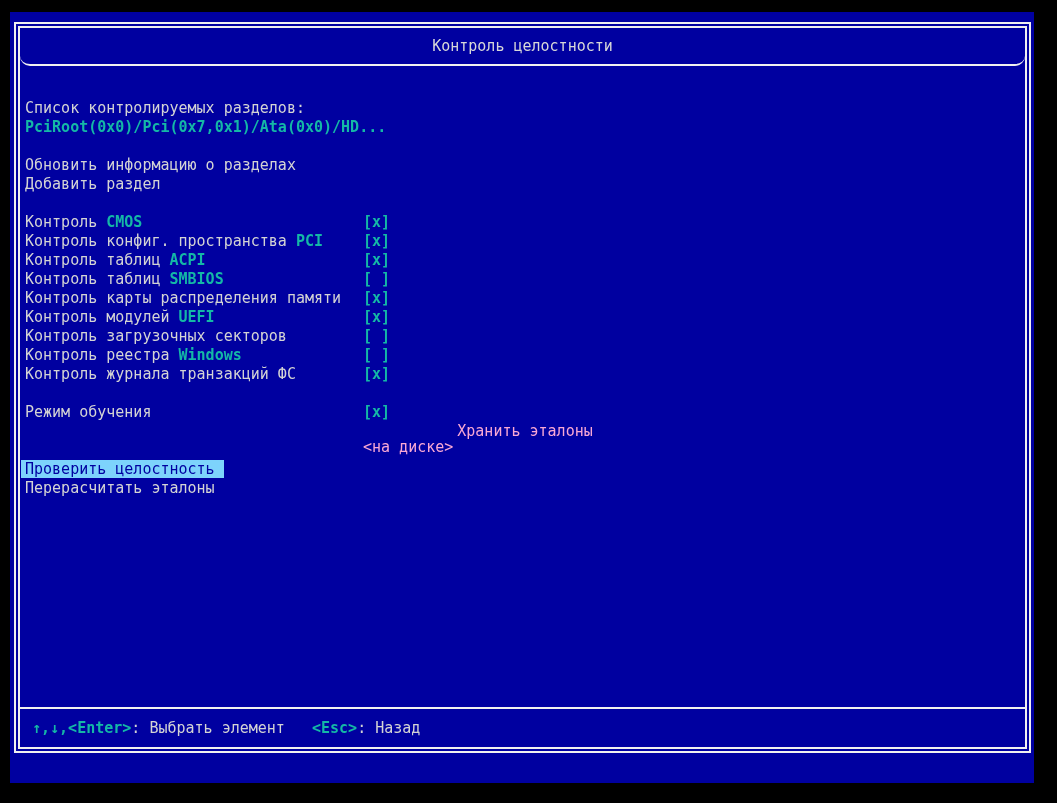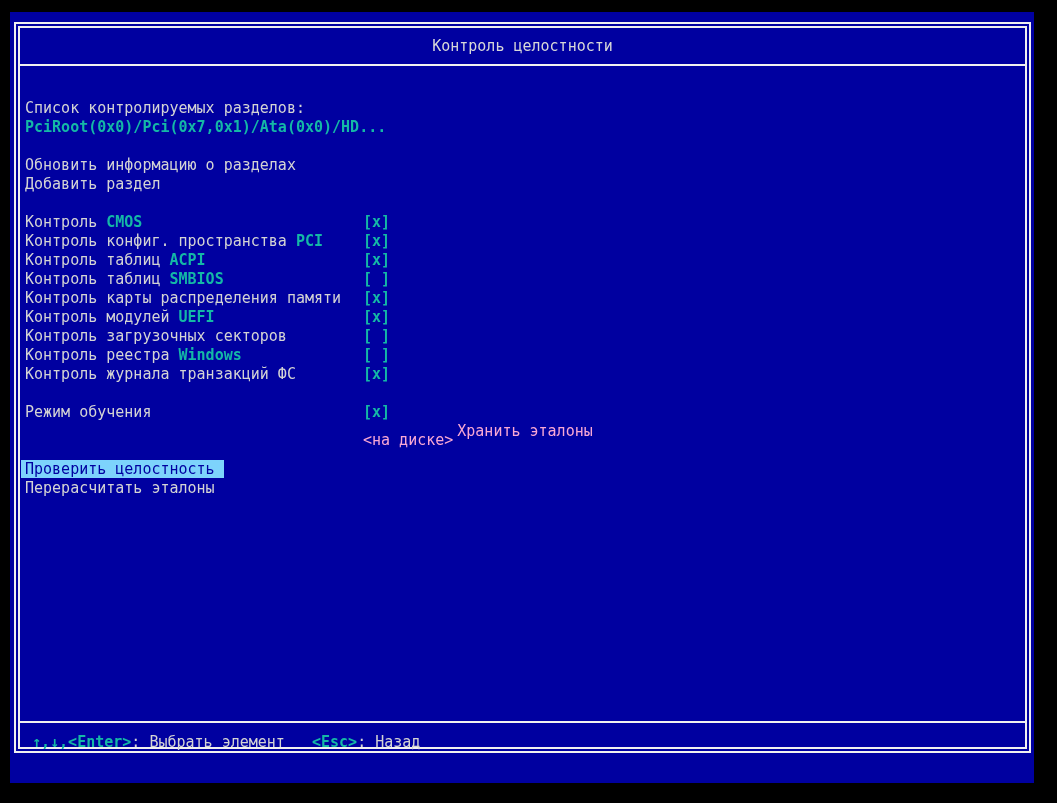--- a/index.html
+++ b/index.html
@@ -36,20 +36,21 @@
     border: 2px solid #F0F0F0;
   }
   .titlebar {
     height: 36px;
     border-bottom: 2px solid #F0F0F0;
     display: flex;
     align-items: center;
     justify-content: center;
     color: #D8D8D8;
     font-size: 15px;
+    border-radius: 10px;
   }
   .content {
     position: absolute;
     left: 0;
     right: 0;
     top: 38px;
     padding: 14px 0 0 5px;
     font-size: 15px;
     line-height: 19px;
     color: #D4D4D4;
@@ -66,36 +67,36 @@
   }
   .state {
     position: absolute;
     left: 338px;
     top: 0;
     white-space: pre;
   }
   .value {
     position: absolute;
     left: 338px;
-    top: 9px;
+    top: 16px;
     white-space: pre;
   }
   .disabled { color: #f9a8d4; text-align: center; }
   .selected {
     background: #7dd3fc;
     color: #0000A0;
     padding: 0 9px 0 4px;
     margin-left: -4px;
   }
   .footer {
     position: absolute;
     left: 0;
     right: 0;
     bottom: 0;
-    height: 26px;
+    height: 40px;
     box-sizing: border-box;
     border-top: 2px solid #F0F0F0;
     padding: 10px 0 0 12px;
     font-size: 15px;
     color: #D4D4D4;
     white-space: pre;
   }
 </style>
 </head>
 <body>

